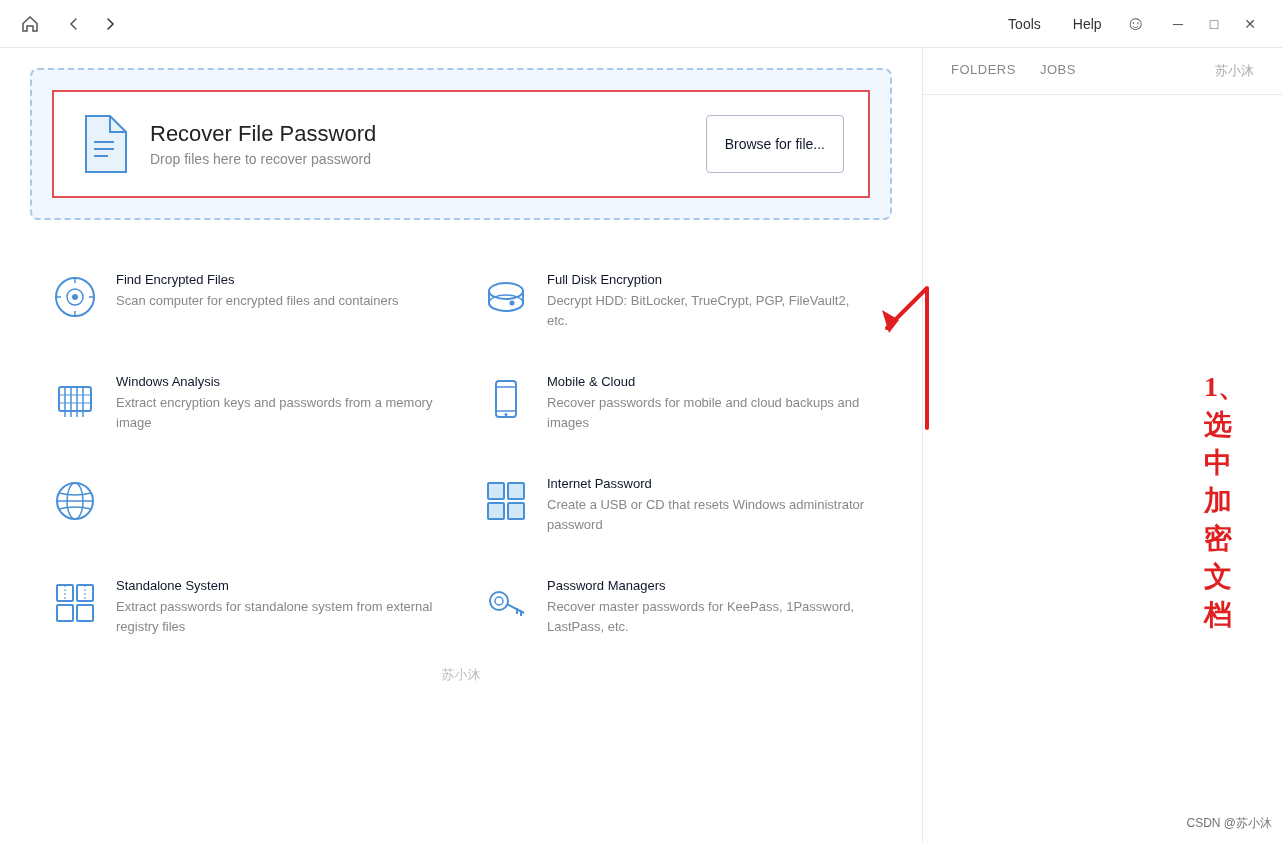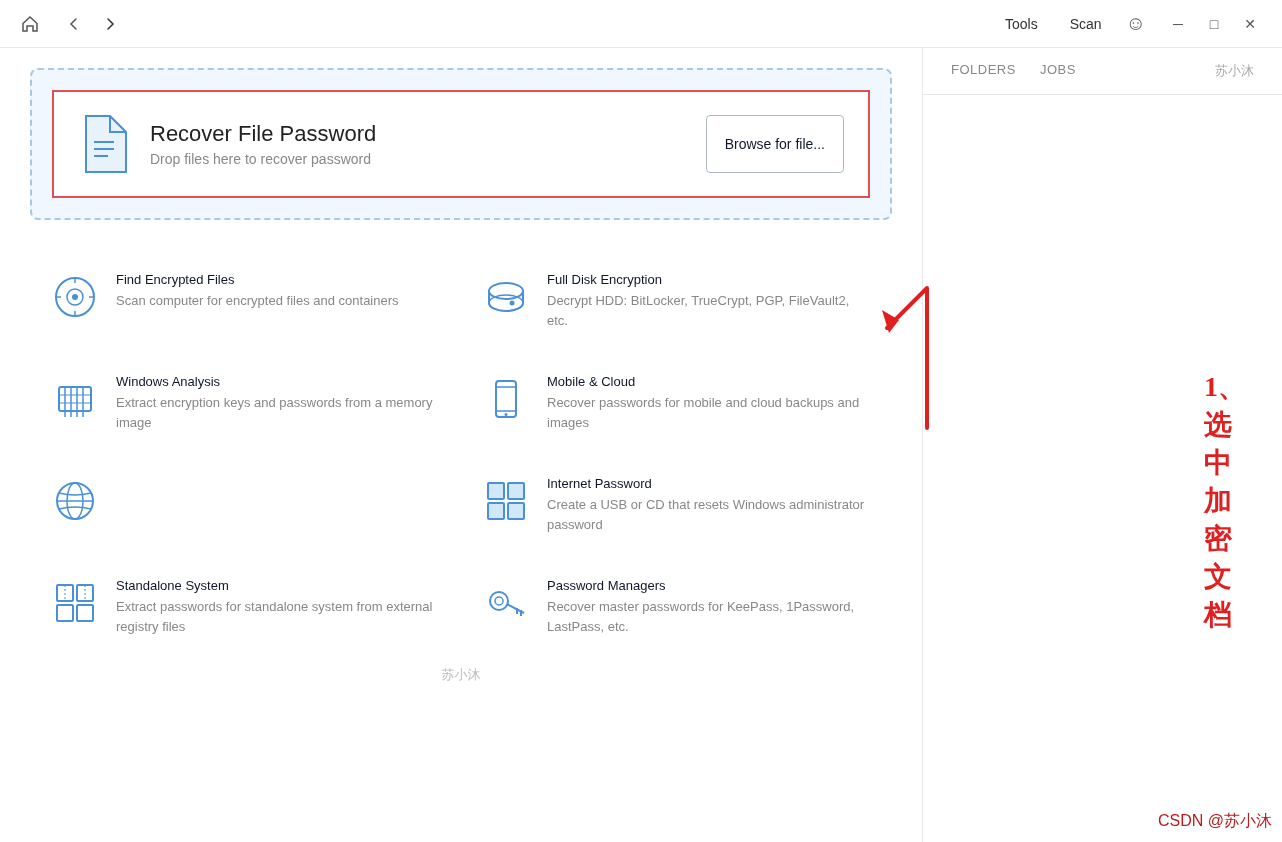--- a/index.html
+++ b/index.html
@@ -88,21 +88,21 @@
     .sidebar-tab.active { color: #1a6ab1; border-bottom-color: #1a6ab1; }
     .sidebar-username { padding: 14px 12px; font-size: 13px; color: #aaa; margin-left: auto; }
     .sidebar-content { flex: 1; padding: 20px; }
 
     
     .watermark-bottom {
       text-align: center; padding: 8px; font-size: 13px; color: #bbb;
     }
     .watermark-corner {
       position: absolute; bottom: 10px; right: 10px;
-      font-size: 16px; color: #b91c1c;
+      font-size: 12px; color: #737373;
     }
 
     
     .annotation-text {
       position: absolute;
       font-size: 26px; color: #e02020; font-weight: bold;
       font-family: 'SimSun', 'STSong', serif;
     }
   </style>
 </head>
@@ -123,21 +123,21 @@
       </button>
       <button class="nav-btn">
         <svg width="16" height="16" viewBox="0 0 16 16">
             <path d="M6 3L11 8L6 13" stroke="#333" stroke-width="1.5" fill="none" stroke-linecap="round"></path>
           </svg>
       </button>
     </div>
   </div>
   <div class="titlebar-right">
     <span class="menu-item">Tools</span>
-    <span class="menu-item">Scan</span>
+    <span class="menu-item">Help</span>
     <span class="smile-icon">☺</span>
     <div class="win-btns">
       <button class="win-btn">─</button>
       <button class="win-btn">□</button>
       <button class="win-btn close">✕</button>
     </div>
   </div>
 </div>
 
 <div class="main-layout" style="position:relative;">

